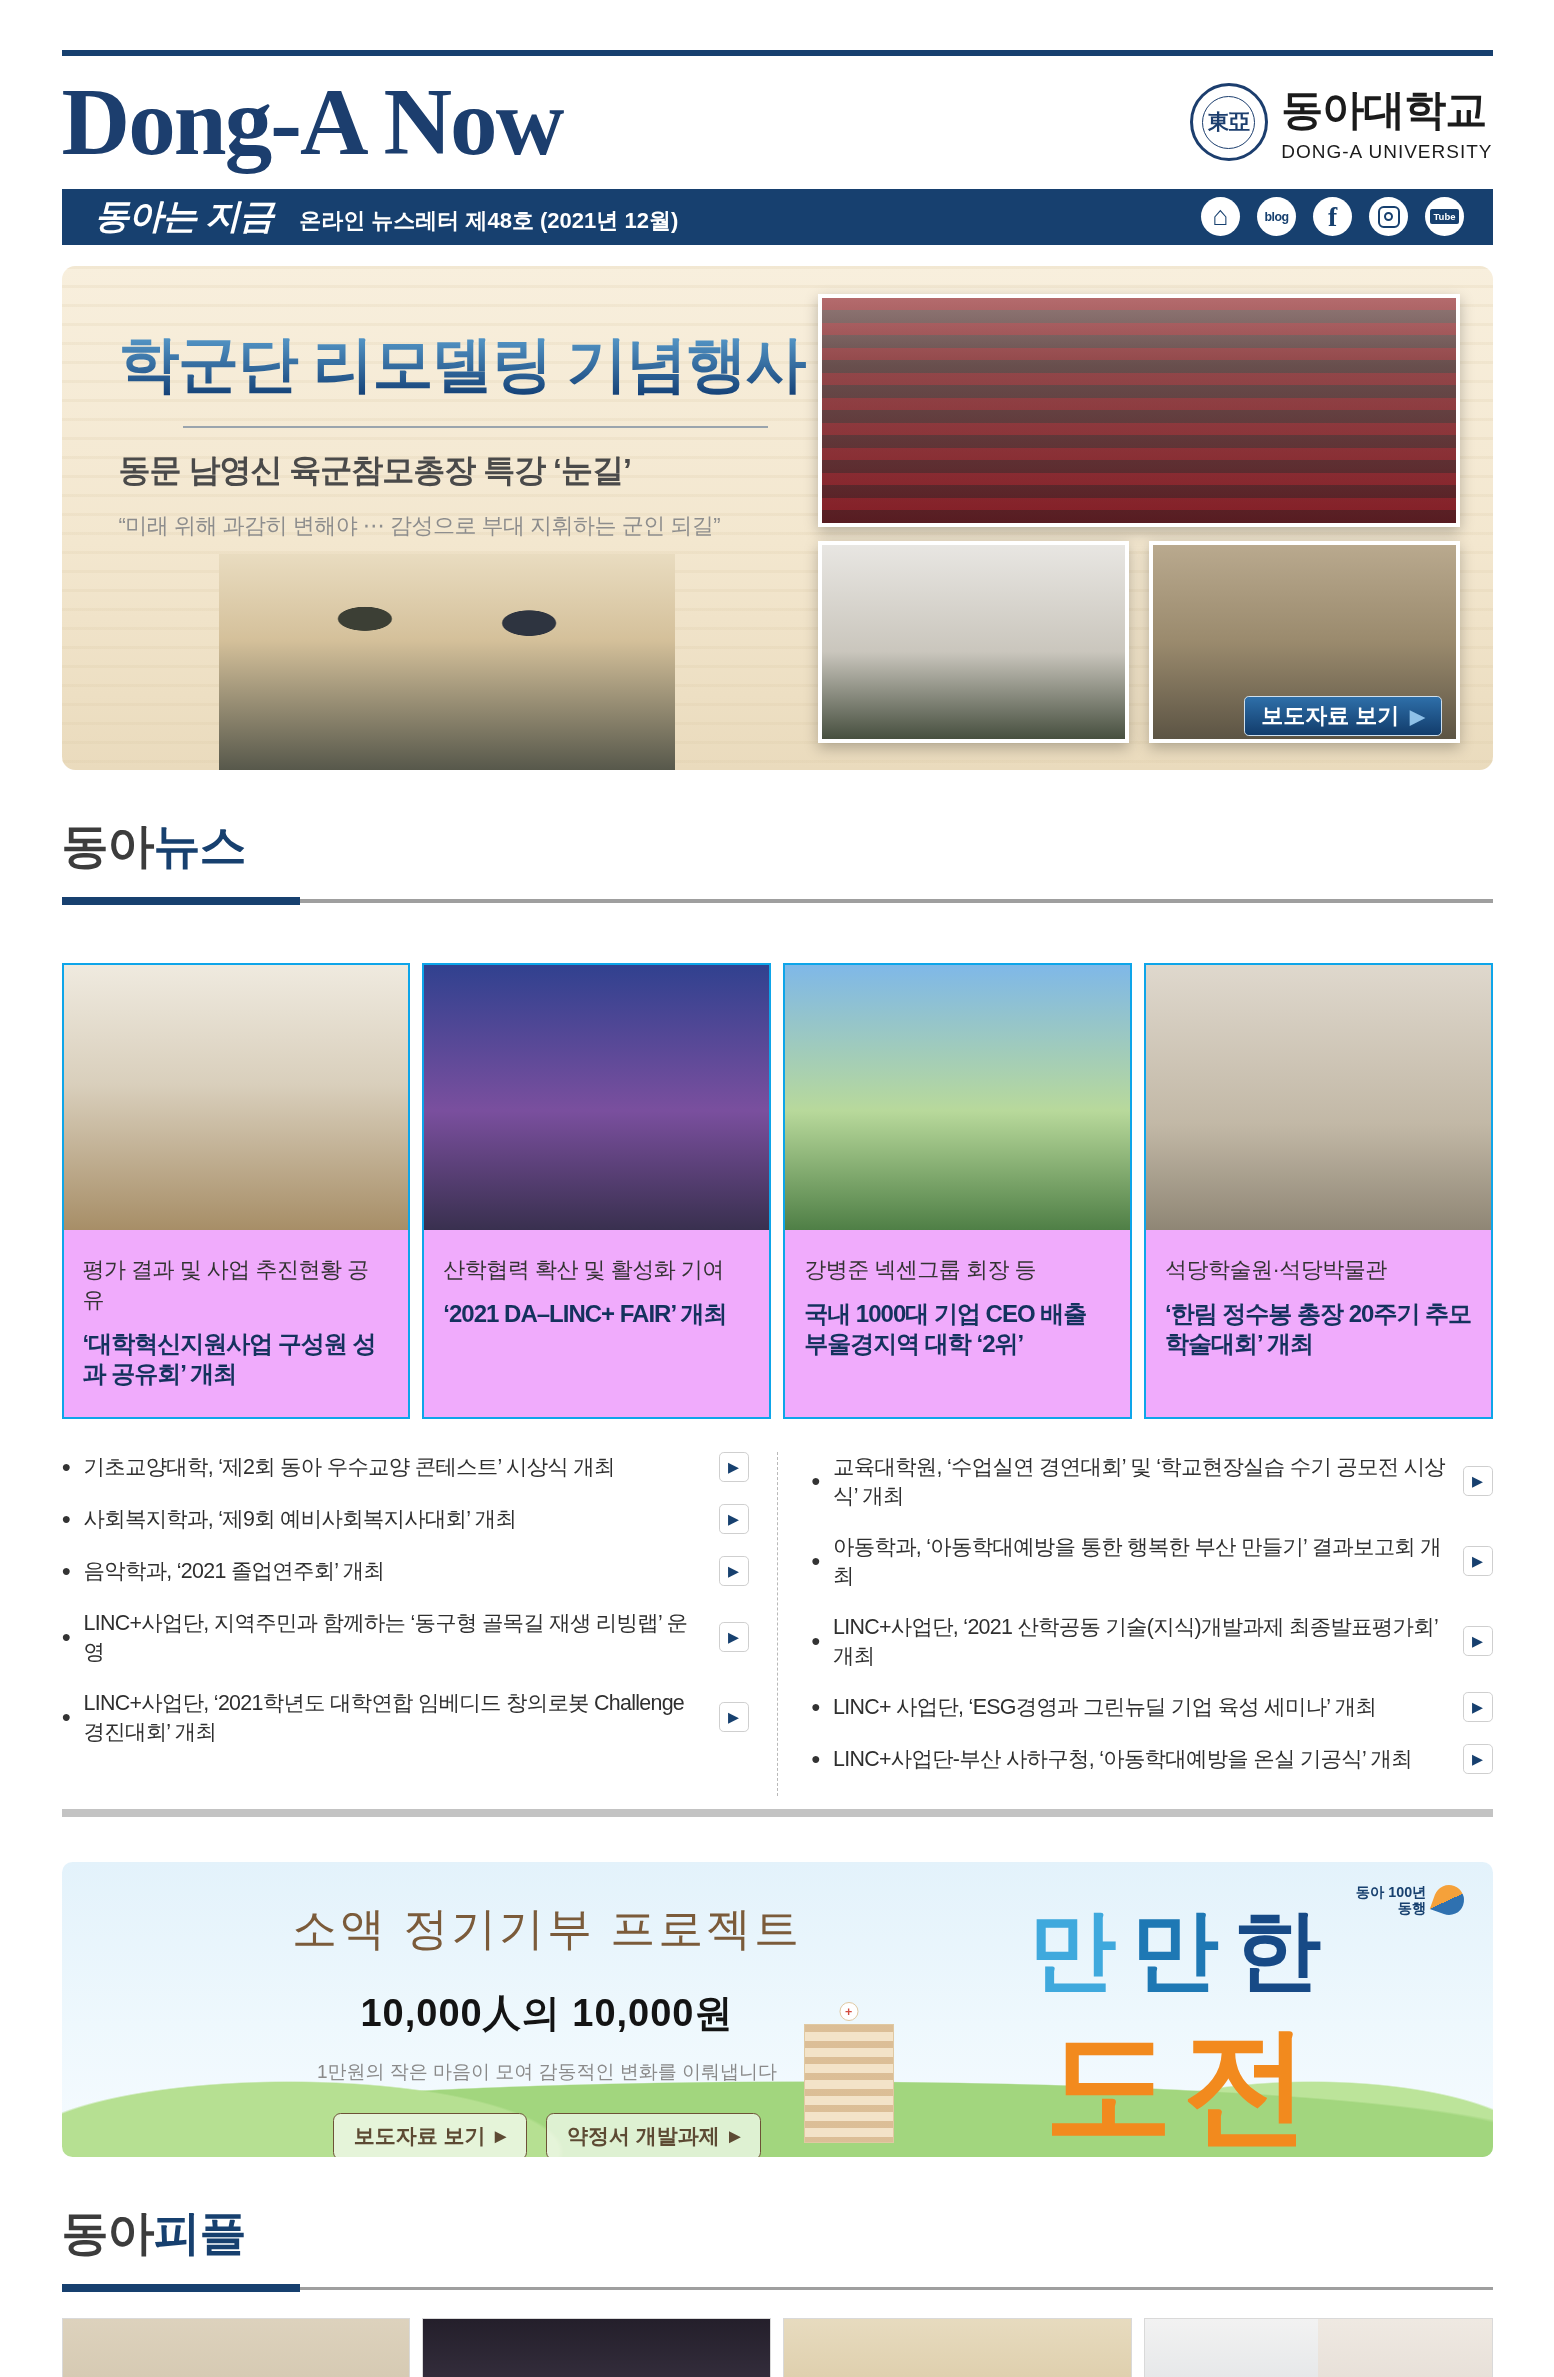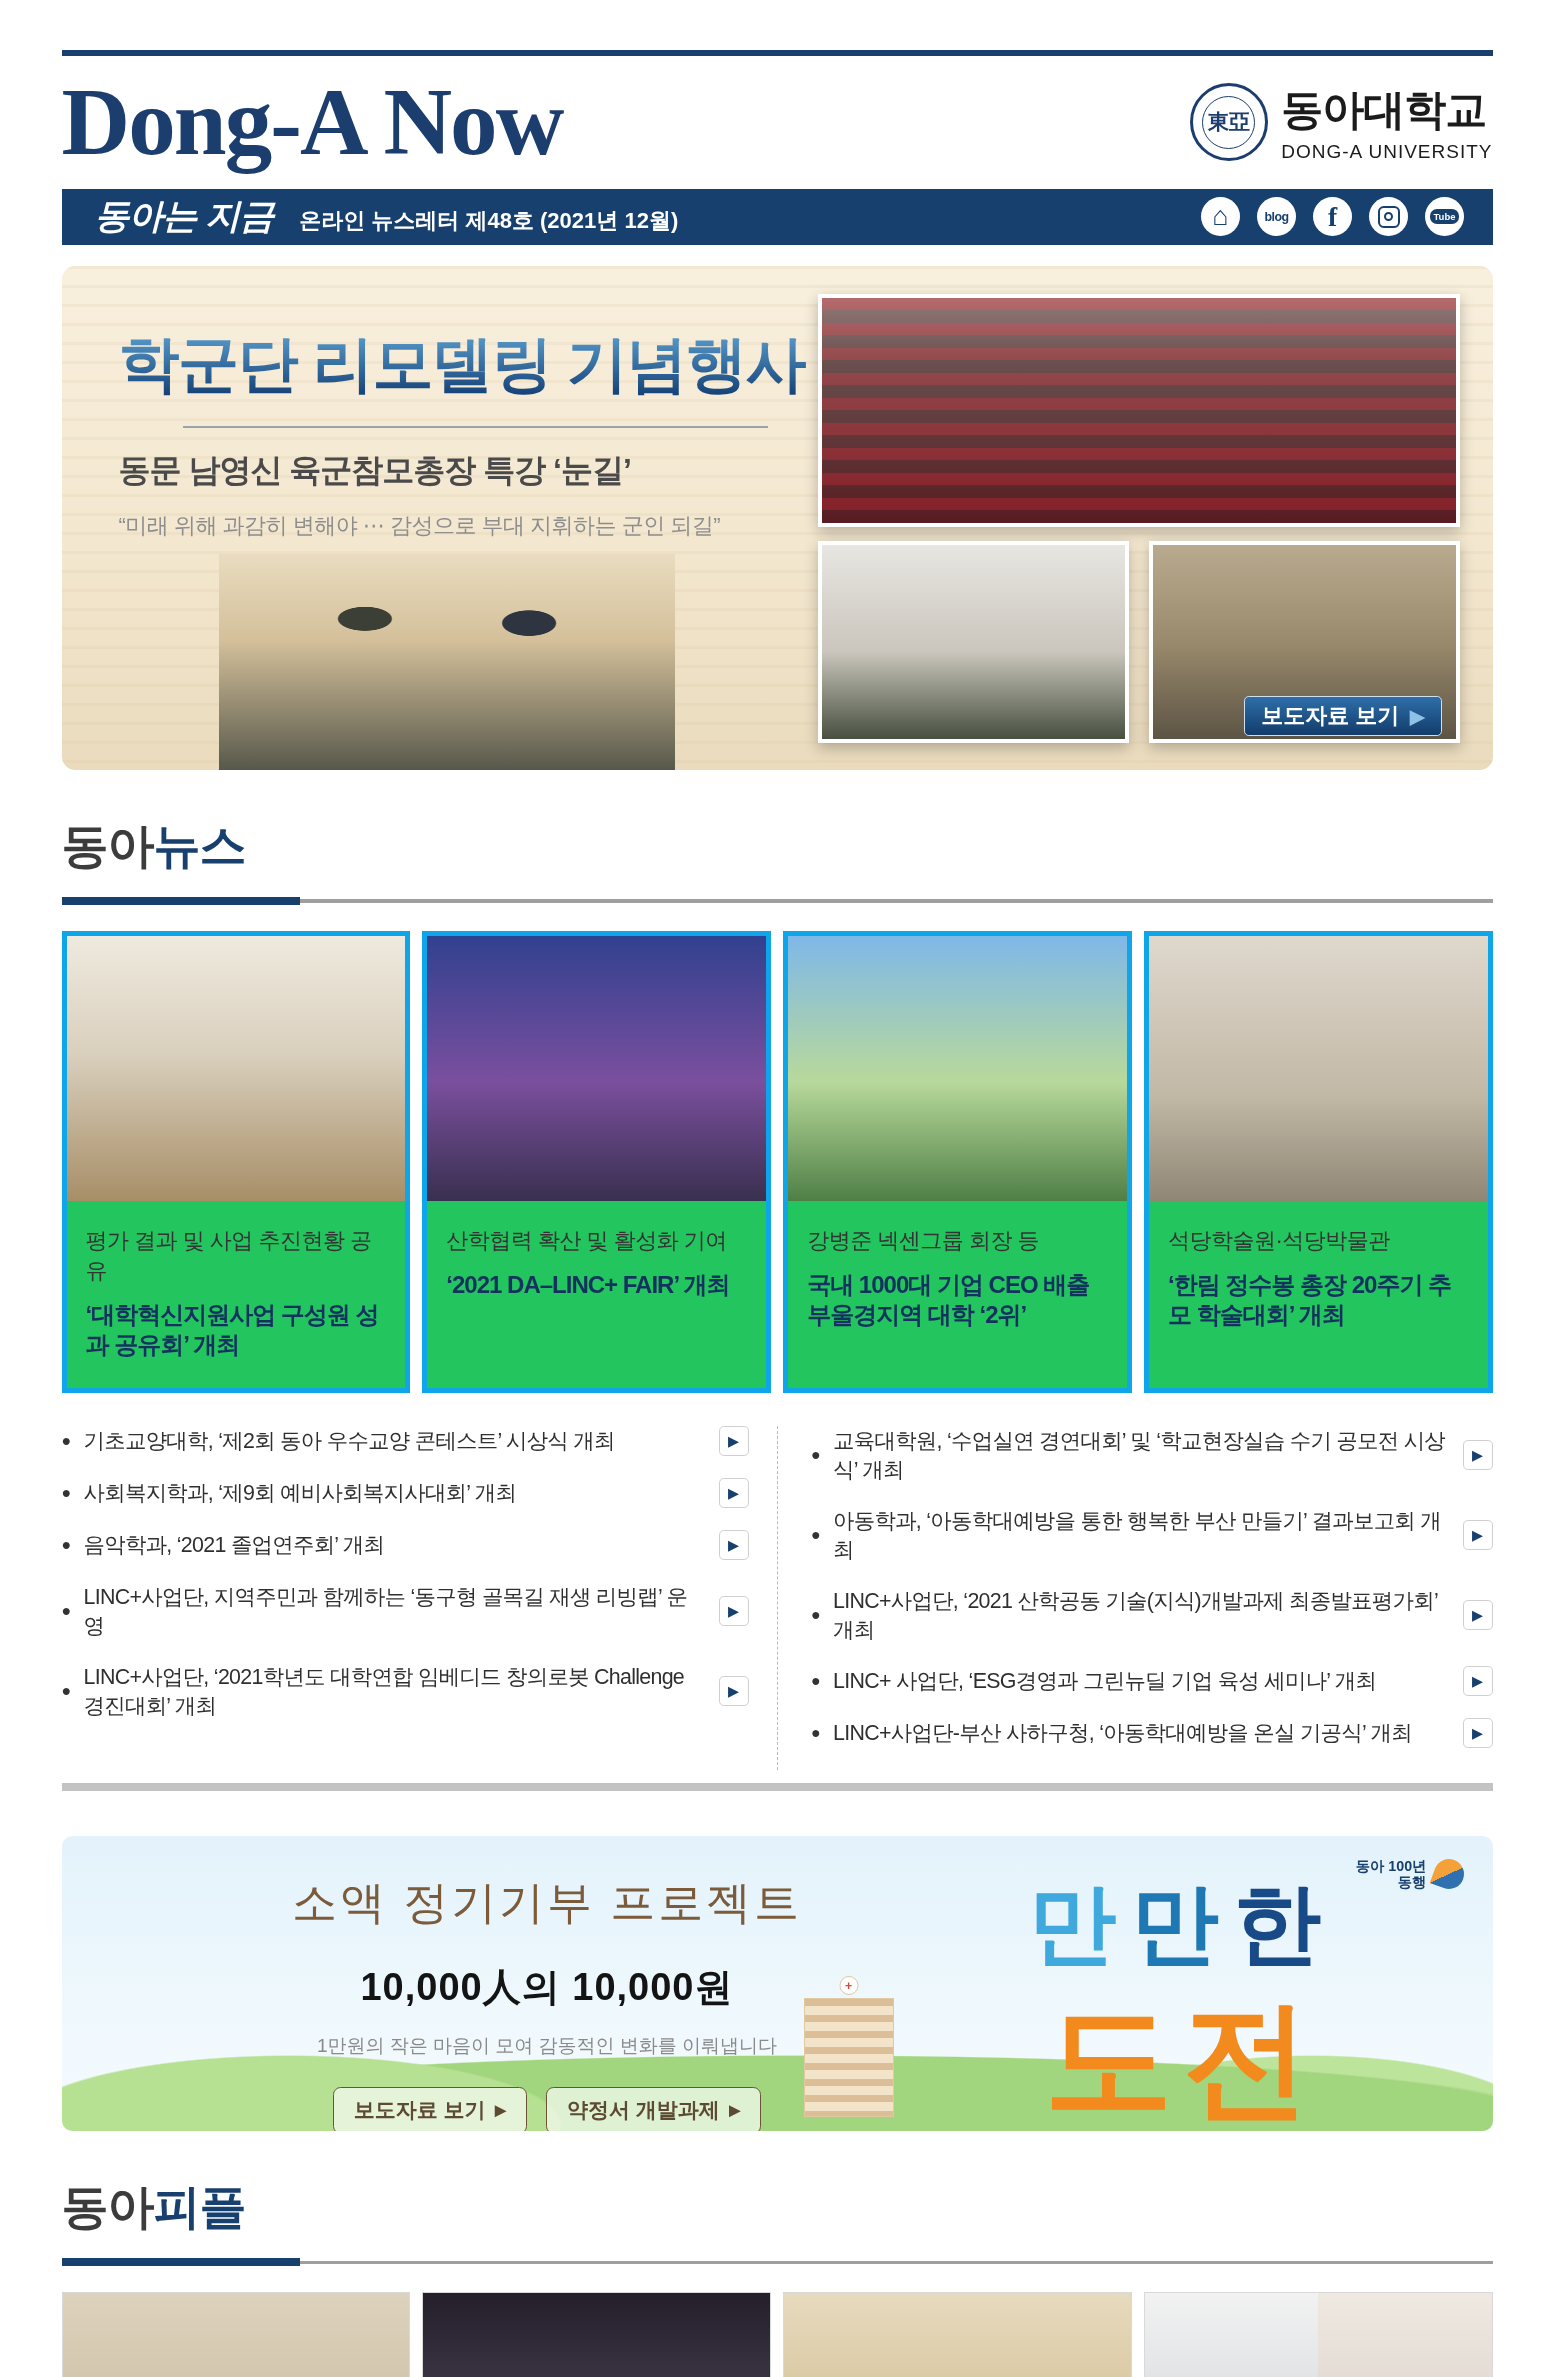--- a/index.html
+++ b/index.html
@@ -22,21 +22,21 @@
   .newsbar-left { display:flex; align-items:baseline; gap:26px; color:#fff; }
   .newsbar-script { font-size:35px; font-weight:bold; font-style:italic; letter-spacing:-1px; }
   .newsbar-title { font-size:22px; font-weight:bold; }
   .sociobar { display:flex; gap:17px; }
   .socircle { width:39px; height:39px; background:#fff; border-radius:50%; display:flex; align-items:center; justify-content:center; color:#17406f; font-weight:bold; }
   .socircle.home { font-size:27px; }
   .socircle.blog { font-size:12.4px; letter-spacing:-0.5px; }
   .socircle.fb { font-size:27.6px; font-family:"Liberation Serif", serif; }
   .ig-box { width:22px; height:22px; border:2.4px solid #17406f; border-radius:5.7px; display:flex; align-items:center; justify-content:center; }
   .ig-dot { width:9.5px; height:9.5px; border:2.4px solid #17406f; border-radius:50%; }
-  .yt-chip { background:#17406f; color:#fff; font-size:9.5px; border-radius:7px; padding:1.9px 3.8px; }
+  .yt-chip { background:#17406f; color:#fff; font-size:9.5px; border-radius:2px; padding:1.9px 3.8px; }
 
   
   .hero { margin-top:21.4px; height:504px; border-radius:13.3px; position:relative; overflow:hidden;
           background:linear-gradient(180deg,#f8efdd 0%,#f3e7cf 55%,#eadbbd 100%); }
   .hero-grain { position:absolute; inset:0; background:repeating-linear-gradient(180deg, rgba(214,196,160,0.18) 0 2.9px, rgba(255,255,255,0) 2.9px 19px); }
   .hero-left { position:absolute; left:57px; top:58px; width:713px; }
   .hero-title { font-size:61px; font-weight:bold; letter-spacing:-1.4px; color:#1f5e96; }
   @supports (-webkit-background-clip:text) {
     .hero-title { background:linear-gradient(180deg,#63a9d8 0%,#123e74 90%); -webkit-background-clip:text; -webkit-text-fill-color:transparent; }
   }
@@ -66,21 +66,21 @@
   .section-head { margin-top:45px; }
   .section-title { font-size:47px; letter-spacing:-1px; }
   .section-title .t1 { color:#3c3c3c; font-weight:bold; }
   .section-title .t2 { color:#17406f; font-weight:bold; }
   .section-rule { position:relative; height:7.6px; margin-top:19px; }
   .section-rule .gray { position:absolute; left:0; right:0; top:2.4px; height:3.3px; background:#9f9f9f; }
   .section-rule .navy { position:absolute; left:0; top:0; width:238px; height:7.6px; background:#17406f; }
 
   
   .card-grid4 { display:grid; grid-template-columns:repeat(4,1fr); gap:12.4px; margin-top:26px; }
-  .ncard { border:5px solid #0ea5e9; background:#22c55e; }
+  .ncard { border:2px solid #0ea5e9; background:#f0abfc;margin-top:32px; }
   .ncard-photo { height:265px; }
   .np1 { background:linear-gradient(180deg,#efeadf 0%,#d9cfbc 45%,#a78e67 100%); }
   .np2 { background:linear-gradient(180deg,#31418f 0%,#7a4f9e 55%,#39304f 100%); }
   .np3 { background:linear-gradient(180deg,#7fb8e8 0%,#b8d99b 55%,#4f7f46 100%); }
   .np4 { background:linear-gradient(180deg,#dfd8cd 0%,#c2b8a6 60%,#8f8675 100%); }
   .ncard-text { padding:25px 19px 27.6px 19px; }
   .ncard-l1 { font-size:22px; color:#333; letter-spacing:-0.5px; }
   .ncard-l2 { font-size:24px; font-weight:bold; color:#14325e; letter-spacing:-1px; margin-top:14.3px; line-height:1.25; }
 
   

